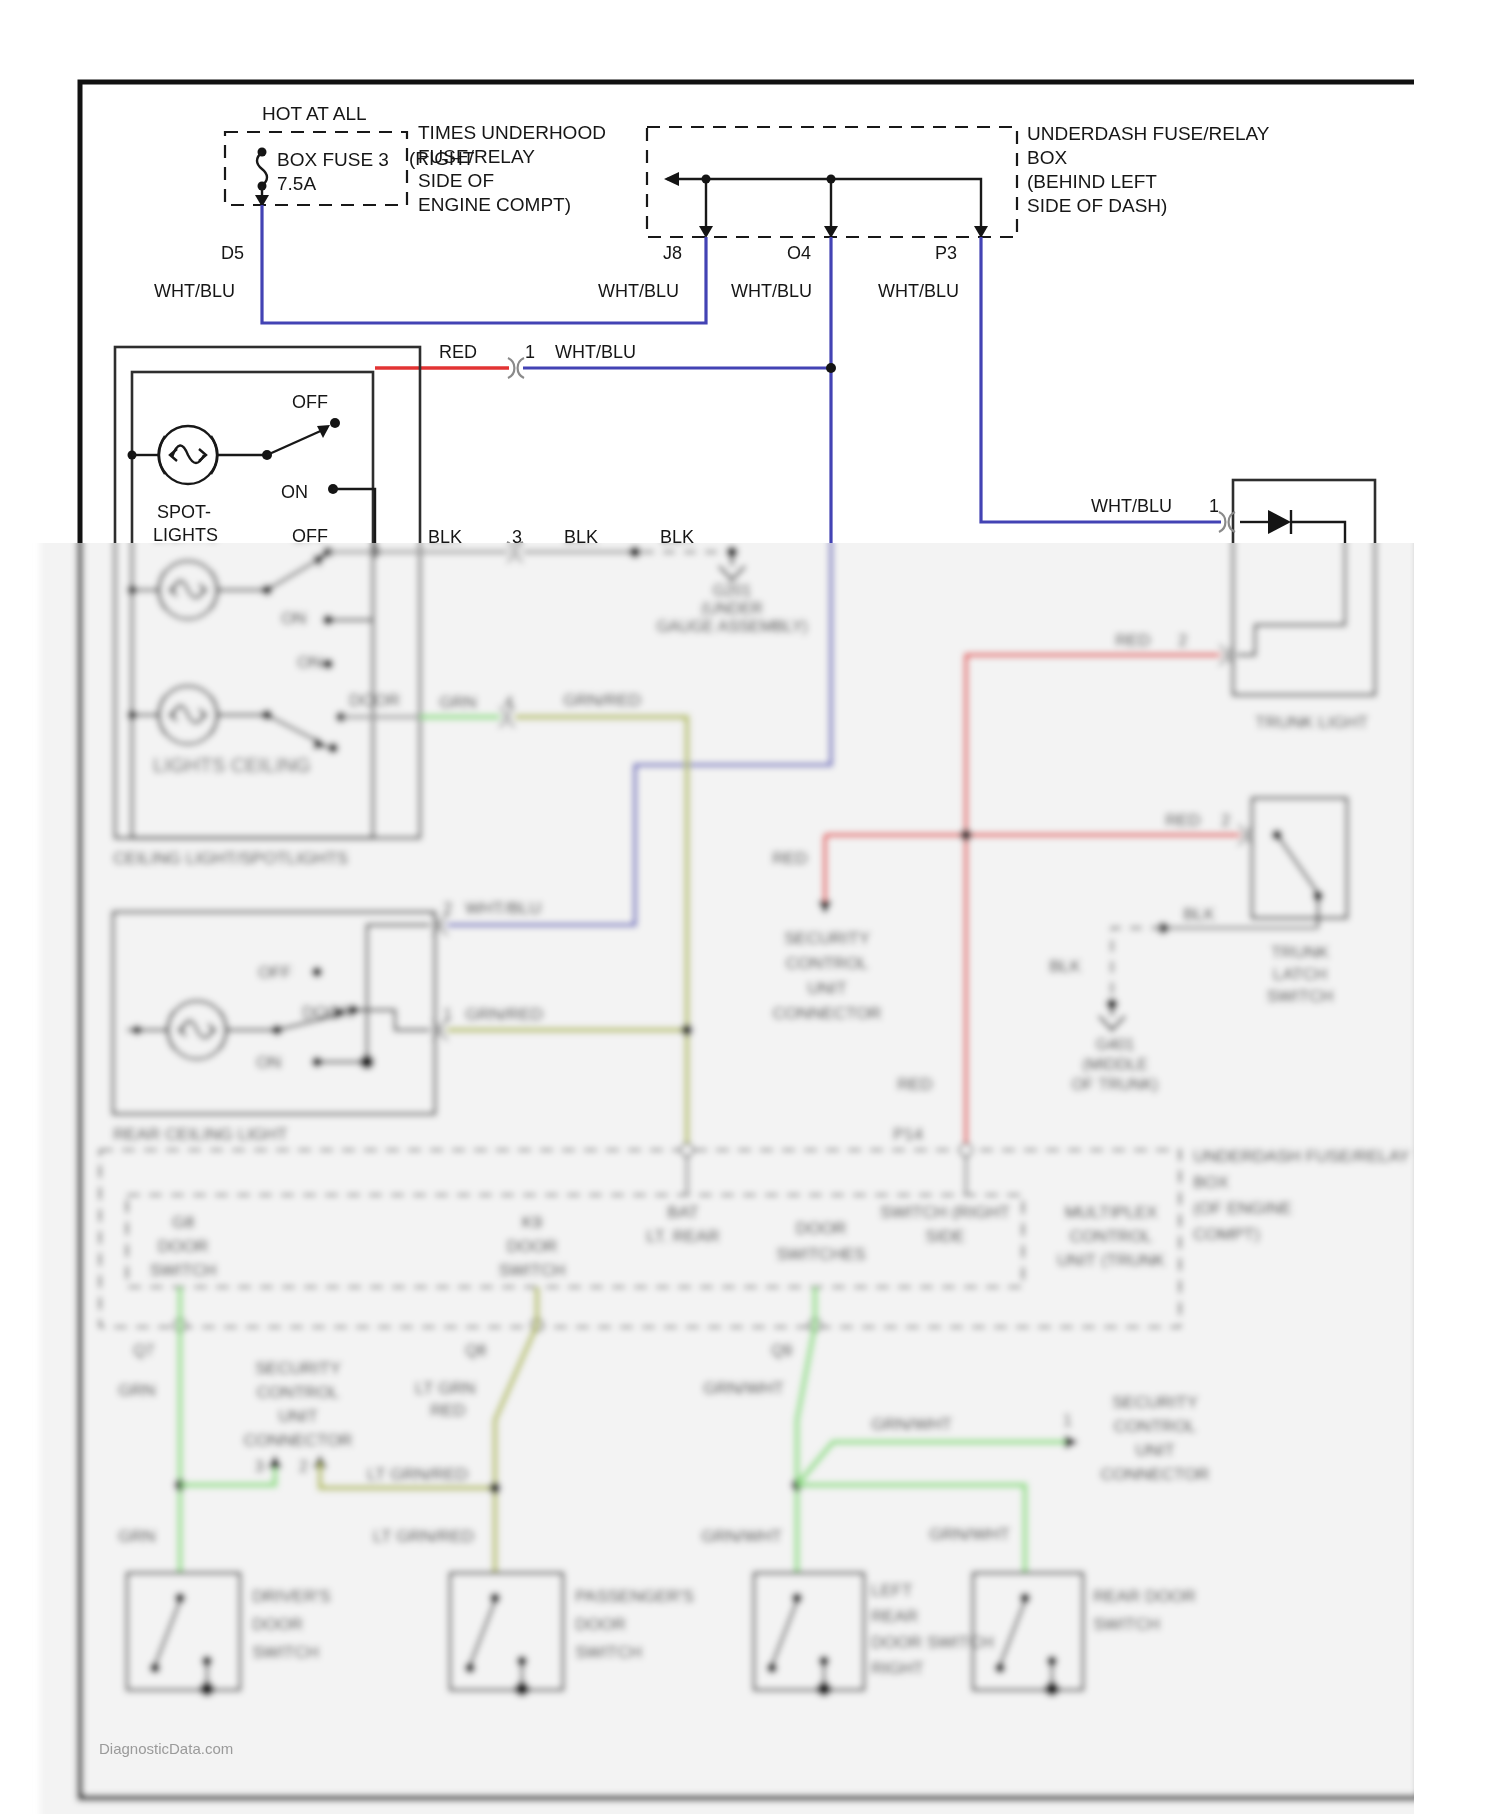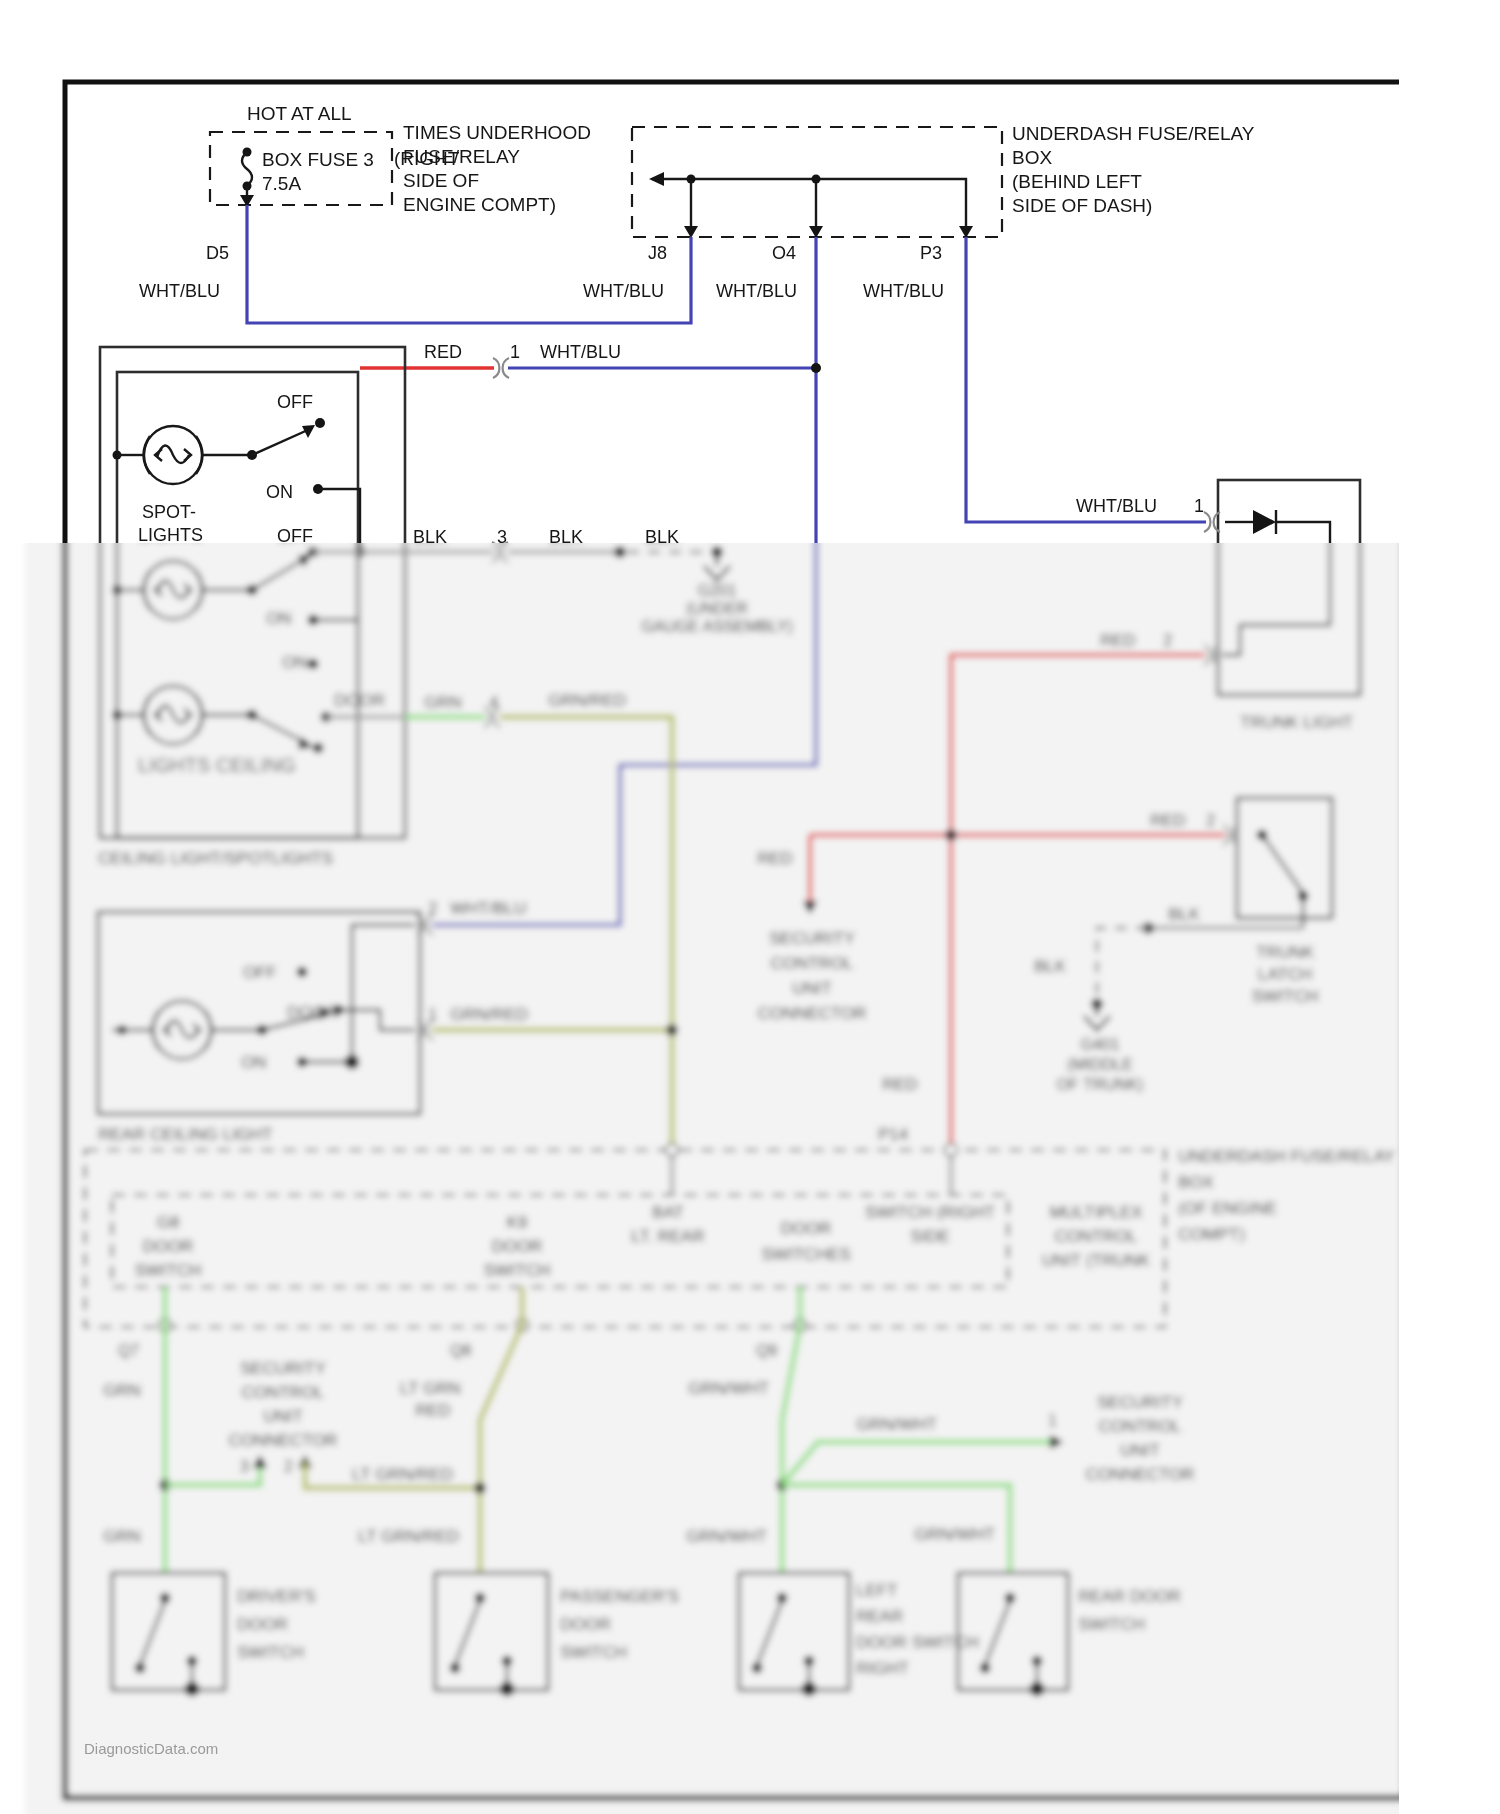--- a/index.html
+++ b/index.html
@@ -1,16 +1,16 @@
 <!DOCTYPE html>
 <html style="--page-bg: #ffffff; --wire-blue: #4343b4; --wire-red: #e23333; --wire-green: #8fde85; --wire-olive: #b7c064; --wire-gray: #9b9b9b;"><head>
 <meta charset="utf-8">
 <style>
   html,body{margin:0;padding:0;background:#fff;}
-  #stage{position:relative;width:1399px;height:1814px;background:var(--page-bg,#fff);overflow:hidden;}
+  #stage{position:relative;width:1399px;height:1814px;background:var(--page-bg,#fff);overflow:hidden;margin-left:15px;}
   svg{display:block;}
   text{font-family:"Liberation Sans","DejaVu Sans",sans-serif;fill:#161616;}
   .t20{font-size:20px;} .t19{font-size:19px;} .t18{font-size:18px;} .t17{font-size:17px;}
   .t16{font-size:16px;}
   .mid{text-anchor:middle;}
   .gray{fill:#555;}
   .wm{fill:#9a9a9a;font-size:15px;}
   .ink{stroke:#181818;stroke-width:2.4;fill:none;}
   .comp{stroke:#2e2e2e;stroke-width:2.6;fill:none;}
   .dash{stroke:#181818;stroke-width:2.2;fill:none;stroke-dasharray:13 9;}

